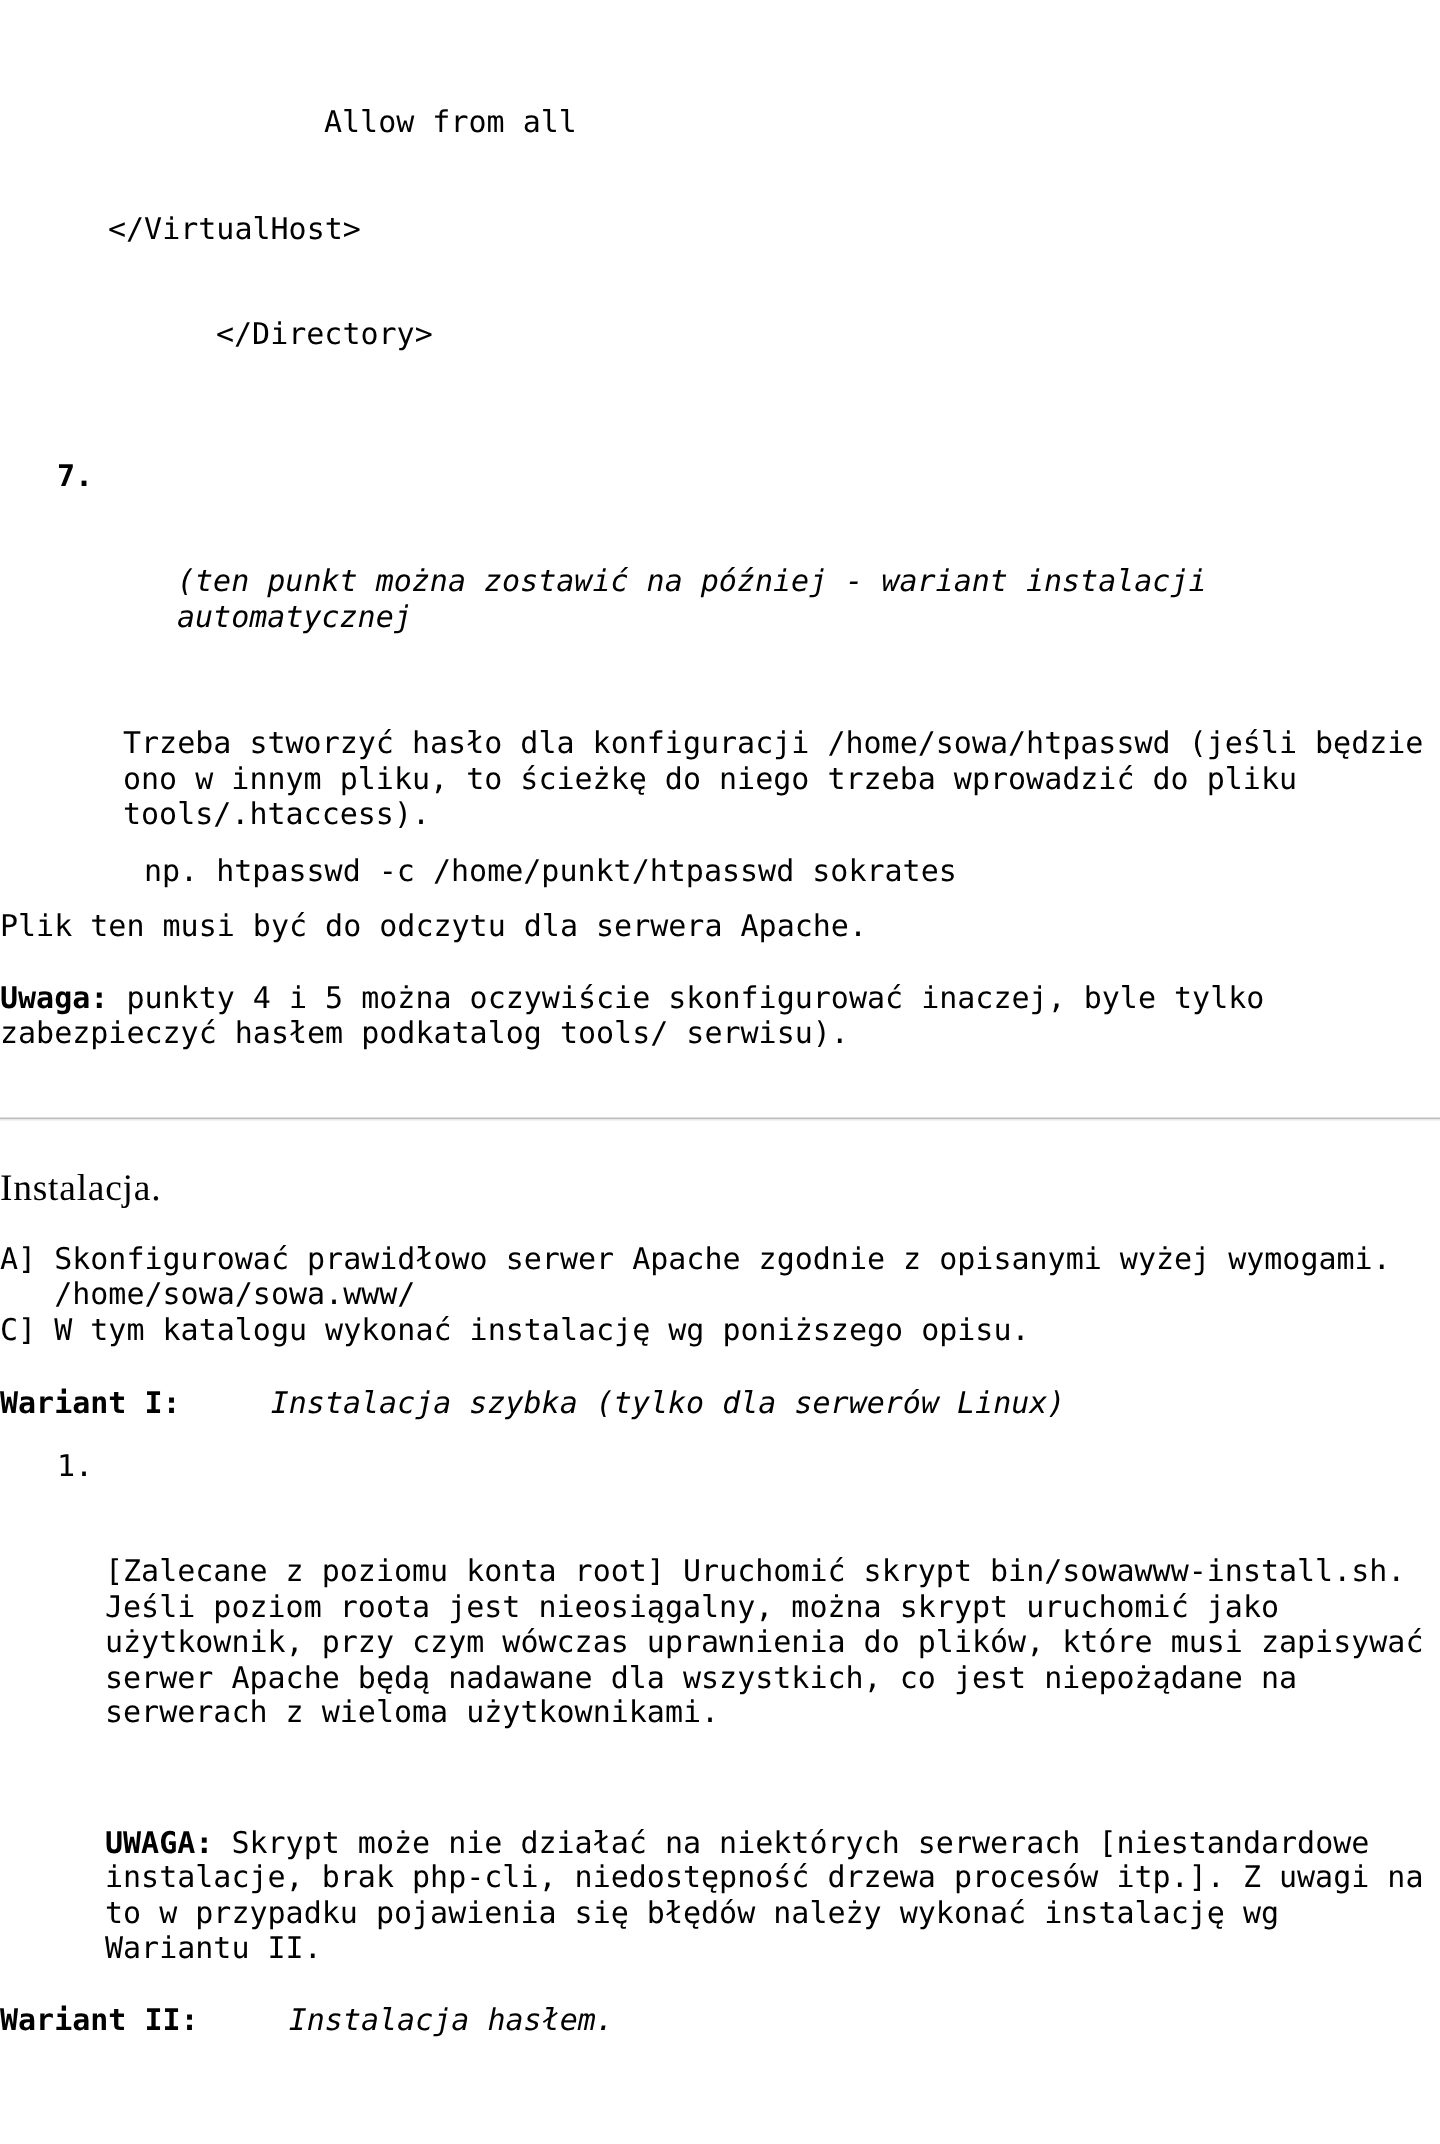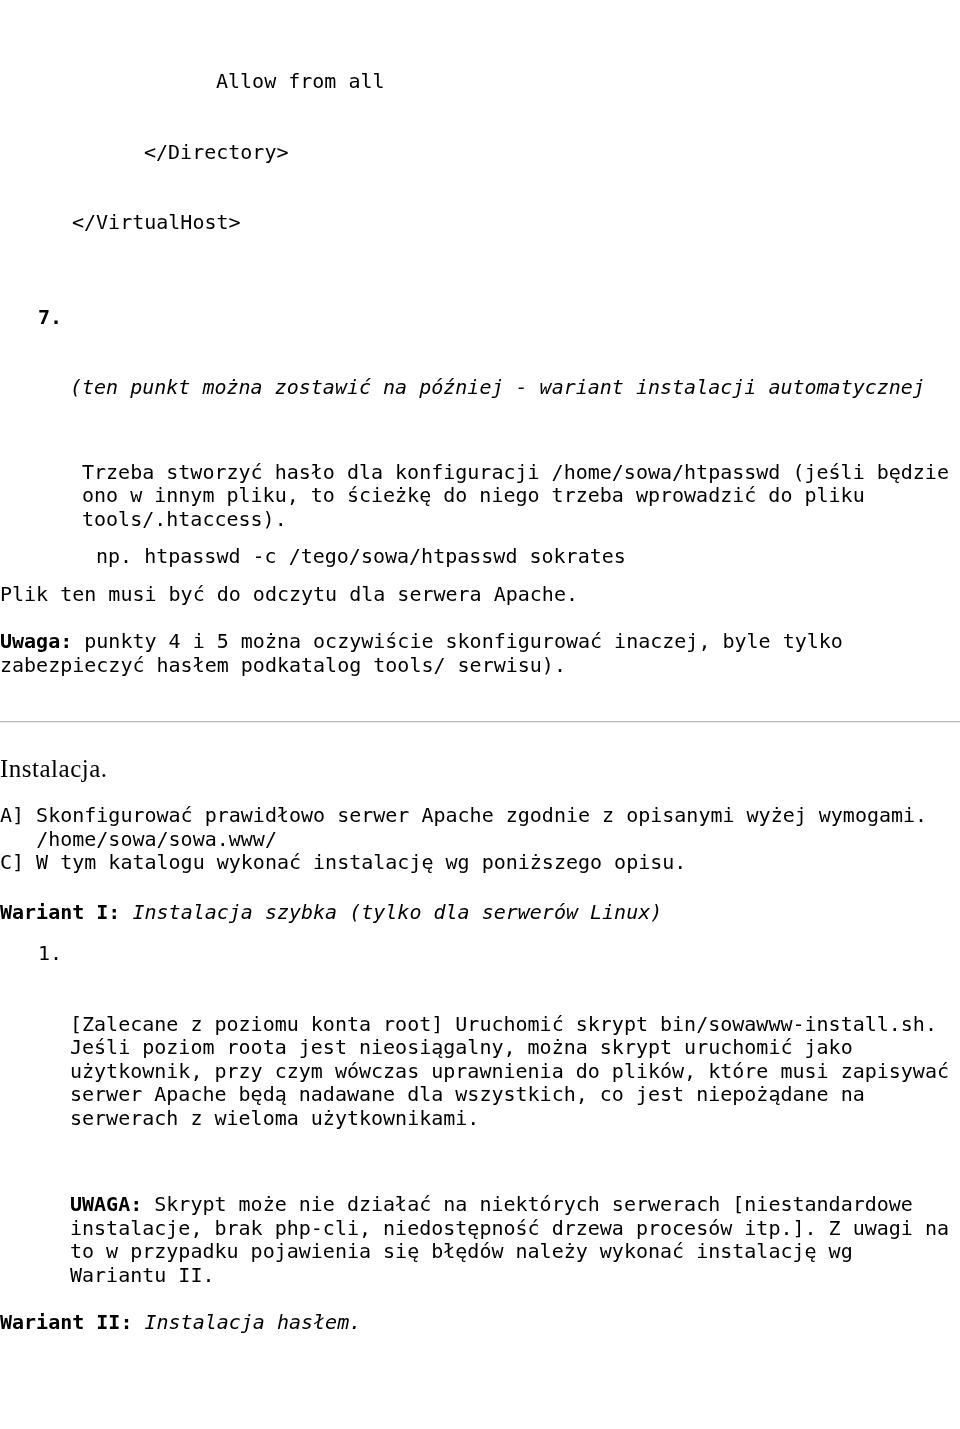--- a/index.html
+++ b/index.html
@@ -60,21 +60,21 @@
   }
   .num-item-b > .marker {
     position: absolute;
     left: 38px;
     top: 0;
     white-space: pre;
   }
   .block-ind { padding-left: 70px; margin-left: 12px; }
   .block-ind2 { padding-left: 72px; }
 
-  .ital { font-style: italic; }
+  .ital { font-style: italic; margin-left: 48px; }
   .bold { font-weight: bold; }
 
   h2.heading {
     font-family: Liberation Serif, serif;
     font-size: 25px;
     line-height: 26px;
     font-weight: normal;
     margin: 0;
     padding: 0;
     letter-spacing: 0.5px;
@@ -90,38 +90,38 @@
   }
   .hr-wrap { padding: 0; }
 </style>
 </head>
 <body>
 
 <div class="page">
 
   <div class="mono code-block">
     <div class="code-line ind3">Allow from all</div>
+    <div class="code-line ind1">&lt;/VirtualHost&gt;</div>
     <div class="code-line ind2">&lt;/Directory&gt;</div>
-    <div class="code-line ind1">&lt;/VirtualHost&gt;</div>
   </div>
 
   <div class="spacer-md"></div>
 
   <div class="mono num-item">
     <span class="marker">7.</span>
     <div class="ital">(ten punkt można zostawić na później - wariant instalacji automatycznej</div>
   </div>
 
   <div class="spacer-sm"></div>
 
   <div class="mono block-ind">Trzeba stworzyć hasło dla konfiguracji /home/sowa/htpasswd (jeśli będzie ono w innym pliku, to ścieżkę do niego trzeba wprowadzić do pliku tools/.htaccess).</div>
 
   <div class="spacer-sm"></div>
 
-  <div class="mono block-ind2" style="padding-left:96px;">np. htpasswd -c /tego/sowa/htpasswd sokrates</div>
+  <div class="mono block-ind2" style="padding-left:96px;">np. htpasswd -c /home/punkt/htpasswd sokrates</div>
 
   <div class="spacer-sm"></div>
 
   <div class="mono" style="">Plik ten musi być do odczytu dla serwera Apache.</div>
 
   <div class="spacer-md"></div>
 
   <div class="mono"><span class="bold">Uwaga:</span><span> punkty 4 i 5 można oczywiście skonfigurować inaczej, byle tylko zabezpieczyć hasłem podkatalog tools/ serwisu).</span></div>
 
   <div style="height:44px;"></div>

